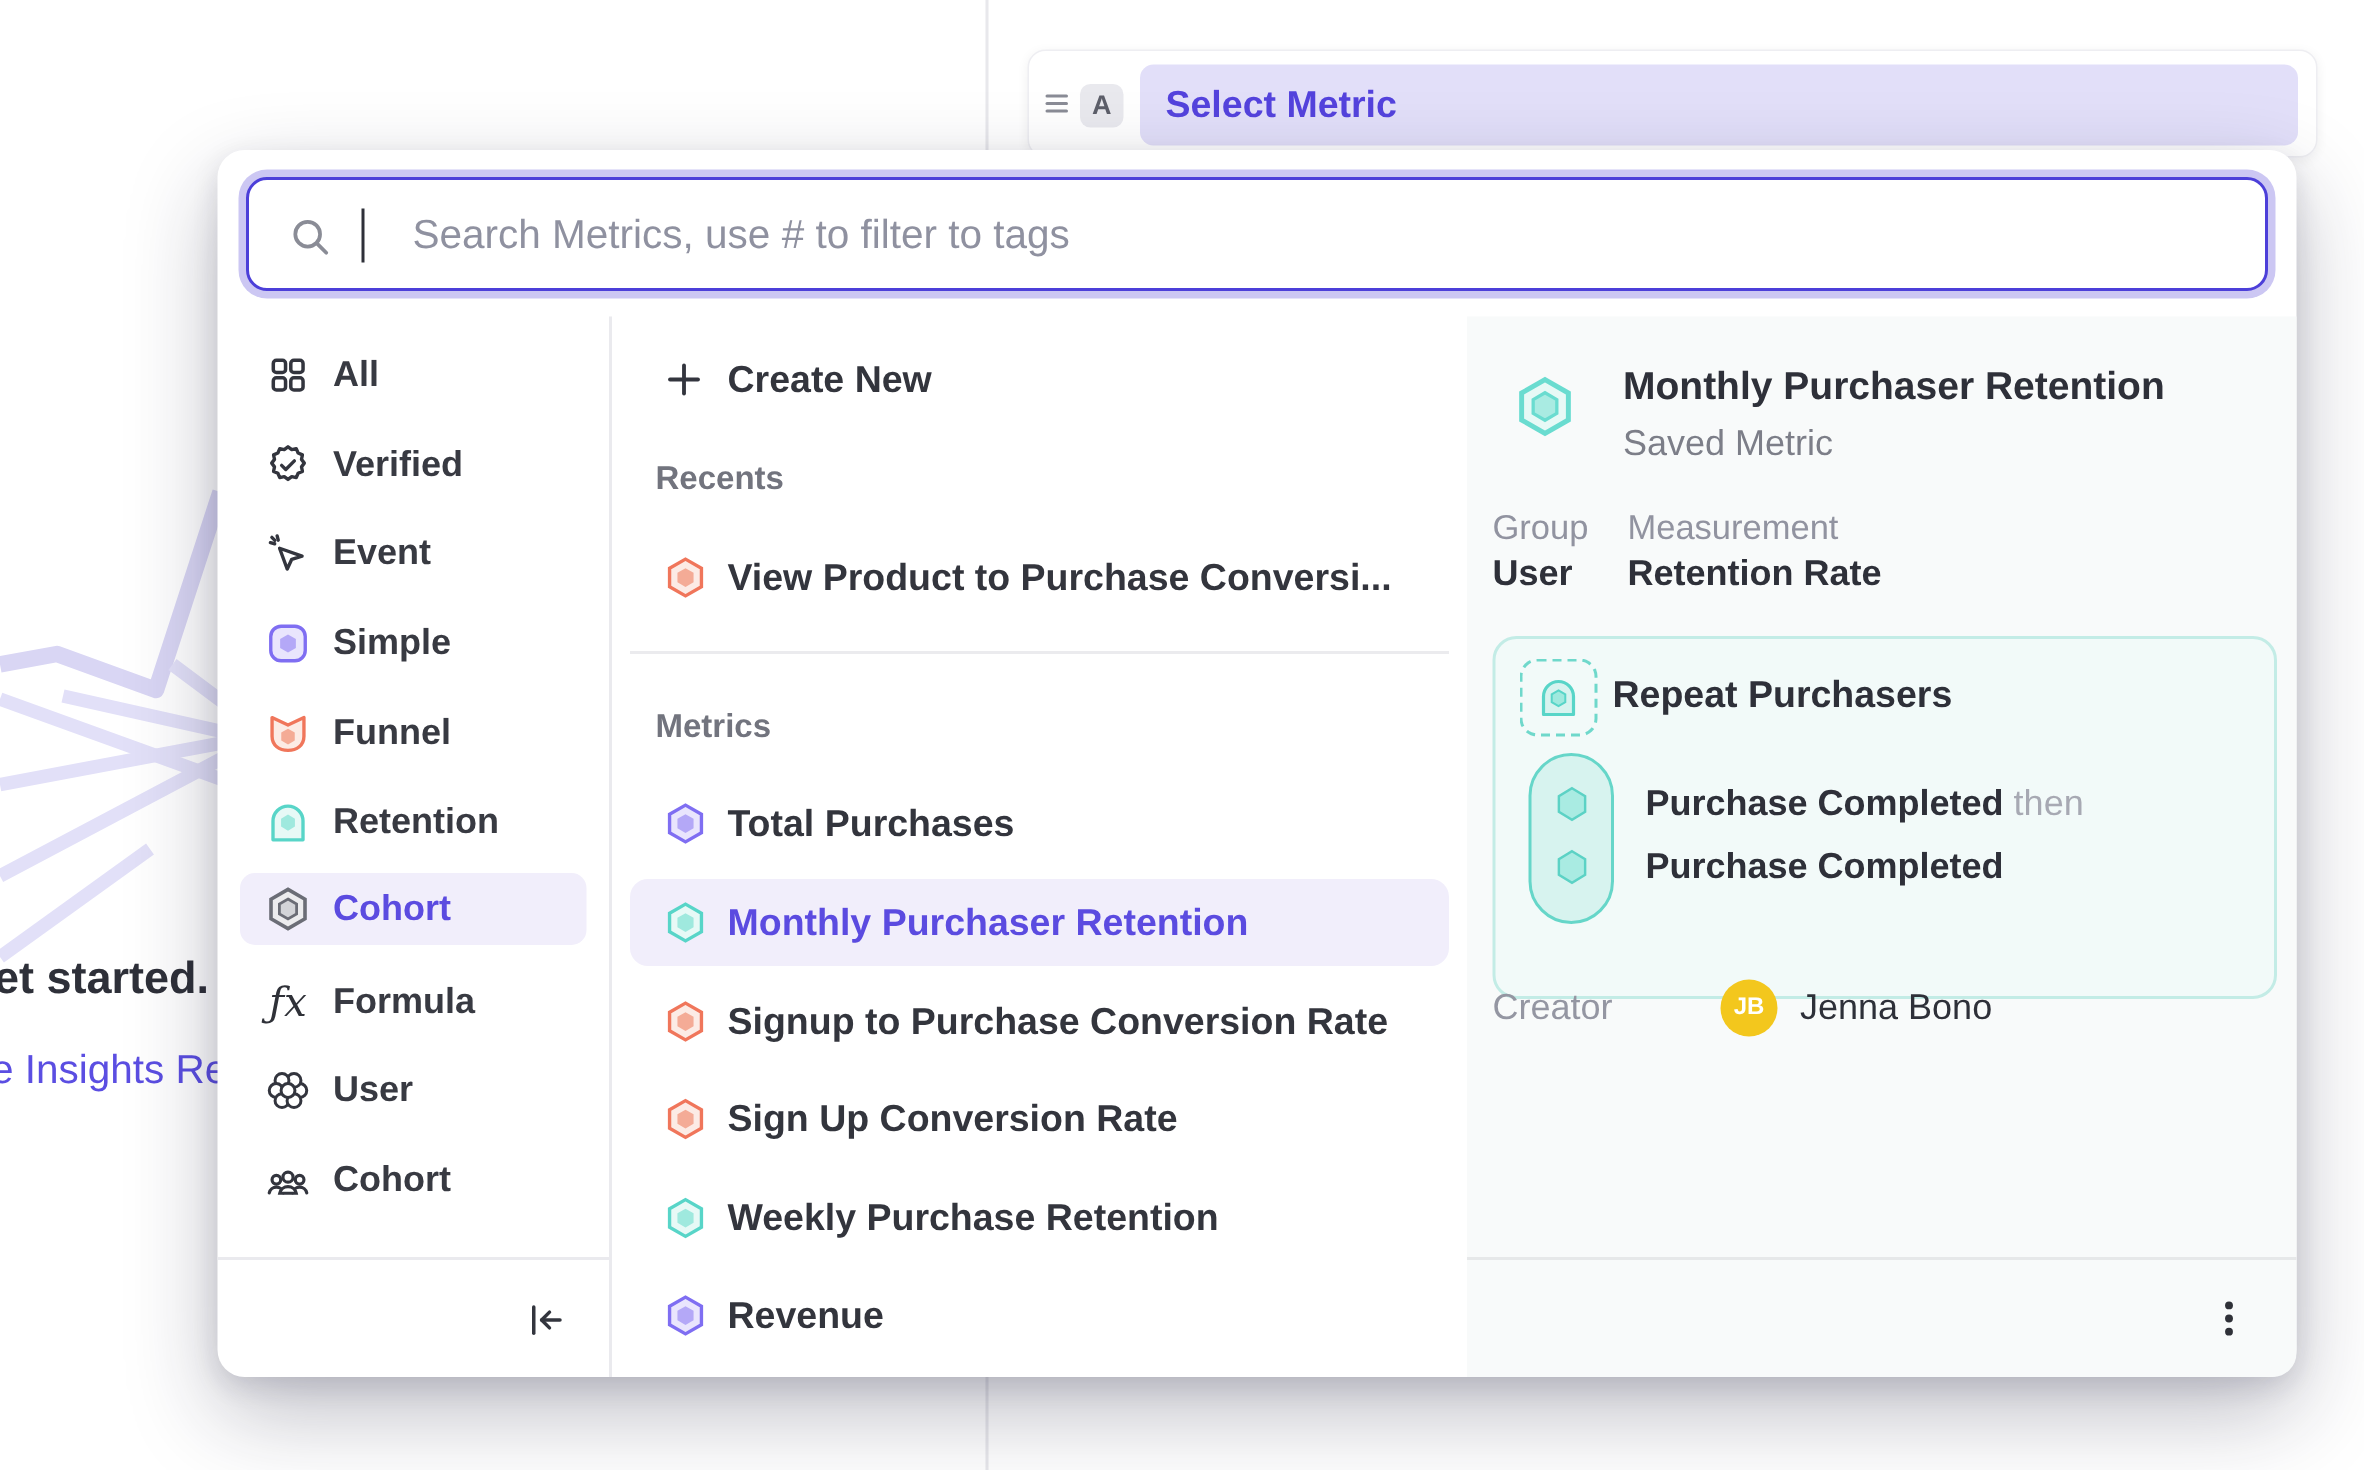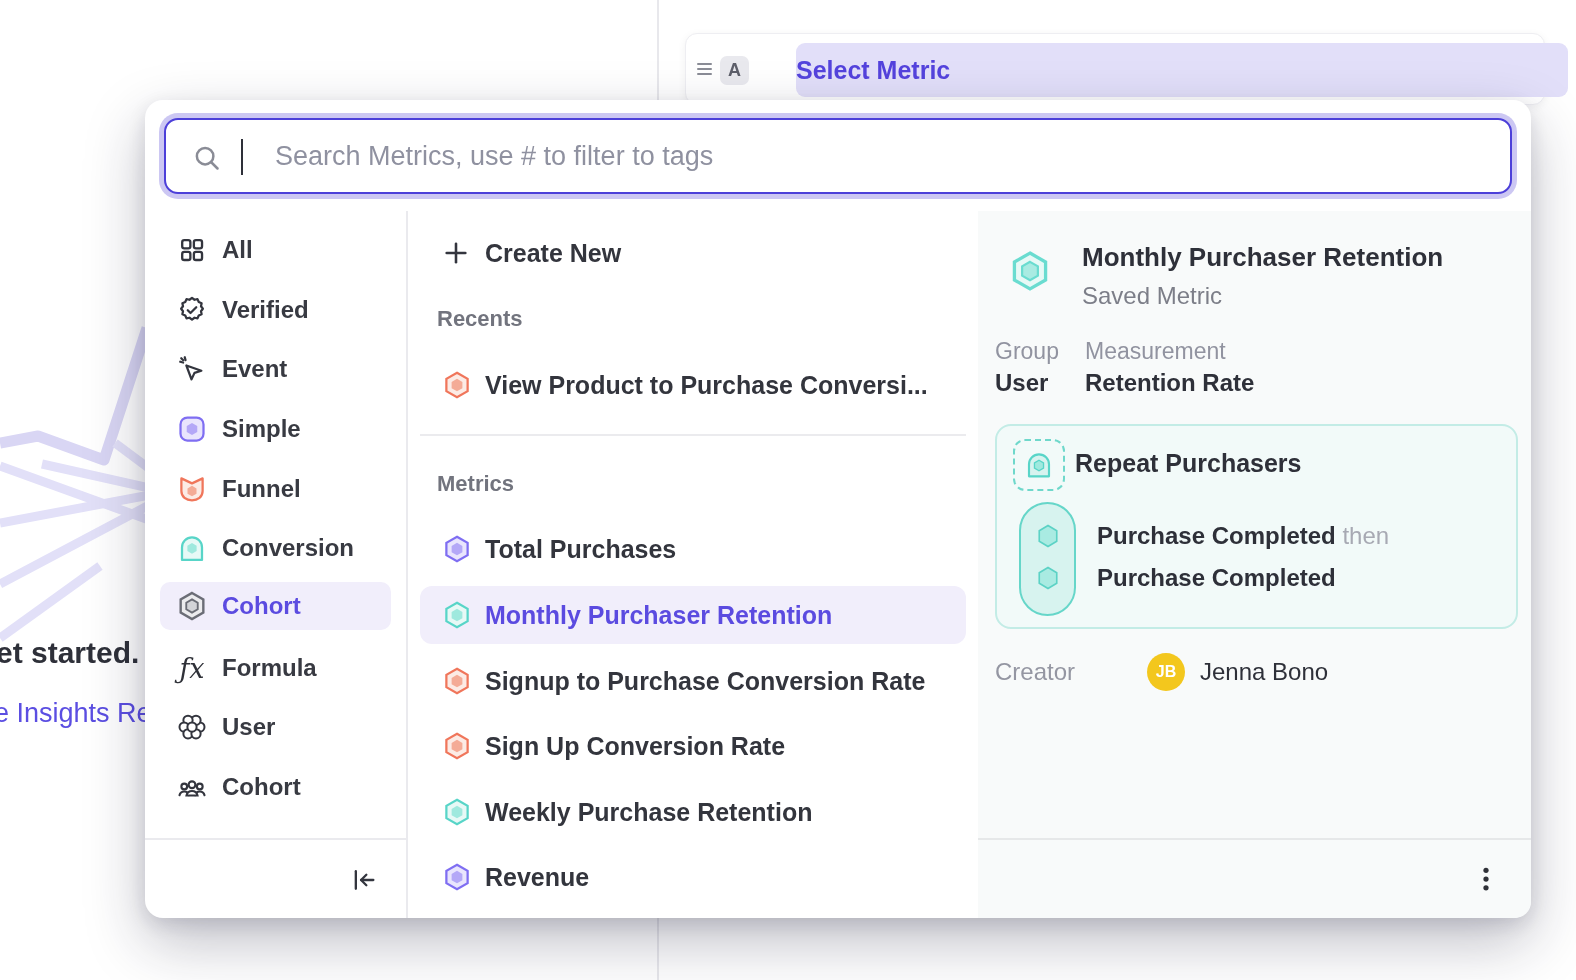--- a/index.html
+++ b/index.html
@@ -14,21 +14,21 @@
   #bg-link { left:-6px; top:698px; font-size:27px; font-weight:500; color:#5b4ee2; }
 
   
   #metric-bar { left:685px; top:33px; width:860px; height:72px; background:#fff;
     border:1px solid #eeeef2; border-radius:12px; box-shadow:0 2px 8px rgba(20,20,40,.06); }
   #drag-handle { left:8px; top:24px; width:22px; height:22px; }
   #row-type-badge { left:34px; top:22px; width:29px; height:29px; background:#e9e9ee;
     border-radius:7px; color:#5d5f6a; font-size:18px; font-weight:700;
     display:flex; align-items:center; justify-content:center; }
   #select-metric-pill { left:74px; top:9px; width:772px; height:54px; background:#e2dff9;
-    border-radius:9px; display:flex; align-items:center; padding-left:0;margin-left:36px; }
+    border-radius:9px; display:flex; align-items:center; padding-left:17px; }
   #select-metric-pill span { color:#5443dd; font-size:25px; font-weight:600; }
 
   
   #modal { left:145px; top:100px; width:1386px; height:818px; background:#fff;
     border-radius:18px; box-shadow:0 24px 60px rgba(25,25,55,.28), 0 6px 18px rgba(25,25,55,.12); }
 
   
   #search-box { left:19px; top:18px; width:1348px; height:76px; background:#fff;
     border:2.5px solid #4c3fd9; border-radius:14px; box-shadow:0 0 0 5px #ccc7f3; }
   #search-box input { position:absolute; left:78px; top:0; width:1240px; height:100%;
@@ -64,21 +64,21 @@
   .sec-label { position:absolute; left:29px; font-size:22px; font-weight:600; color:#72747e; }
   #list-highlight { left:12px; top:375px; width:546px; height:58px; background:#f1eefb; border-radius:12px; }
   .lbl.sel { color:#5b4be0 !important; }
   #list-divider { left:12px; top:223px; width:546px; height:2px; background:#ebebee; }
 
   
   #detail-title { left:104px; top:31px; font-size:26px; font-weight:700; color:#2e3039; }
   #detail-subtitle { left:104px; top:71px; font-size:24px; color:#7c7e88; }
   .meta-label { font-size:23px; color:#9193a0; }
   .meta-value { font-size:24px; font-weight:700; color:#2e3039; }
-  #def-card { left:17px; top:213px; width:523px; height:205px; background:#f2faf9;
+  #def-card { left:17px; top:213px; width:523px; height:242px; background:#f2faf9;
     border:2px solid #c3ece6; border-radius:16px; }
   #def-icon { left:16px; top:13px; width:52px; height:52px; border:2px dashed #6fd8cb;
     border-radius:12px; display:flex; align-items:center; justify-content:center; }
   #def-name { left:78px; top:23px; font-size:25px; font-weight:700; color:#2e3039; }
   #step-capsule { left:22px; top:76px; width:57px; height:114px; background:#d7f3ef;
     border:2px solid #66d6c9; border-radius:29px; }
   .step-line { position:absolute; left:100px; font-size:24px; color:#2e3039; font-weight:700; white-space:nowrap; }
   .step-line .conn { font-weight:400; color:#a7a9b3; }
   #creator-label { left:17px; top:447px; font-size:24px; color:#9496a2; }
   #creator-avatar { left:169px; top:442px; width:38px; height:38px; border-radius:50%;
@@ -187,21 +187,21 @@
         <span class="lbl">Funnel</span>
       </div>
 
       <div class="side-row" style="top:313px">
         <span class="ic">
           <svg width="30" height="30" viewBox="0 0 24 24">
             <path d="M4 21.5 V11.5 a8 8 0 0 1 16 0 V21.5 Z" fill="#e7f9f6" stroke="#58d5c8" stroke-width="1.8" stroke-linejoin="round"></path>
             <polygon points="12,8 15.7,10.2 15.7,14.4 12,16.6 8.3,14.4 8.3,10.2" fill="#9fe9de"></polygon>
             </svg>
           </span>
-        <span class="lbl">Conversion</span>
+        <span class="lbl">Retention</span>
       </div>
 
       <div class="side-row selected" style="top:371px">
         <span class="ic">
           <svg width="32" height="32" viewBox="0 0 24 24">
             <polygon points="12,2.2 20.5,7.1 20.5,16.9 12,21.8 3.5,16.9 3.5,7.1" fill="#ececee" stroke="#6b6d76" stroke-width="1.8"></polygon>
             <polygon points="12,7 16.3,9.5 16.3,14.5 12,17 7.7,14.5 7.7,9.5" fill="#d3d4d8" stroke="#6b6d76" stroke-width="1.4"></polygon>
             </svg>
           </span>
         <span class="lbl">Cohort</span>

